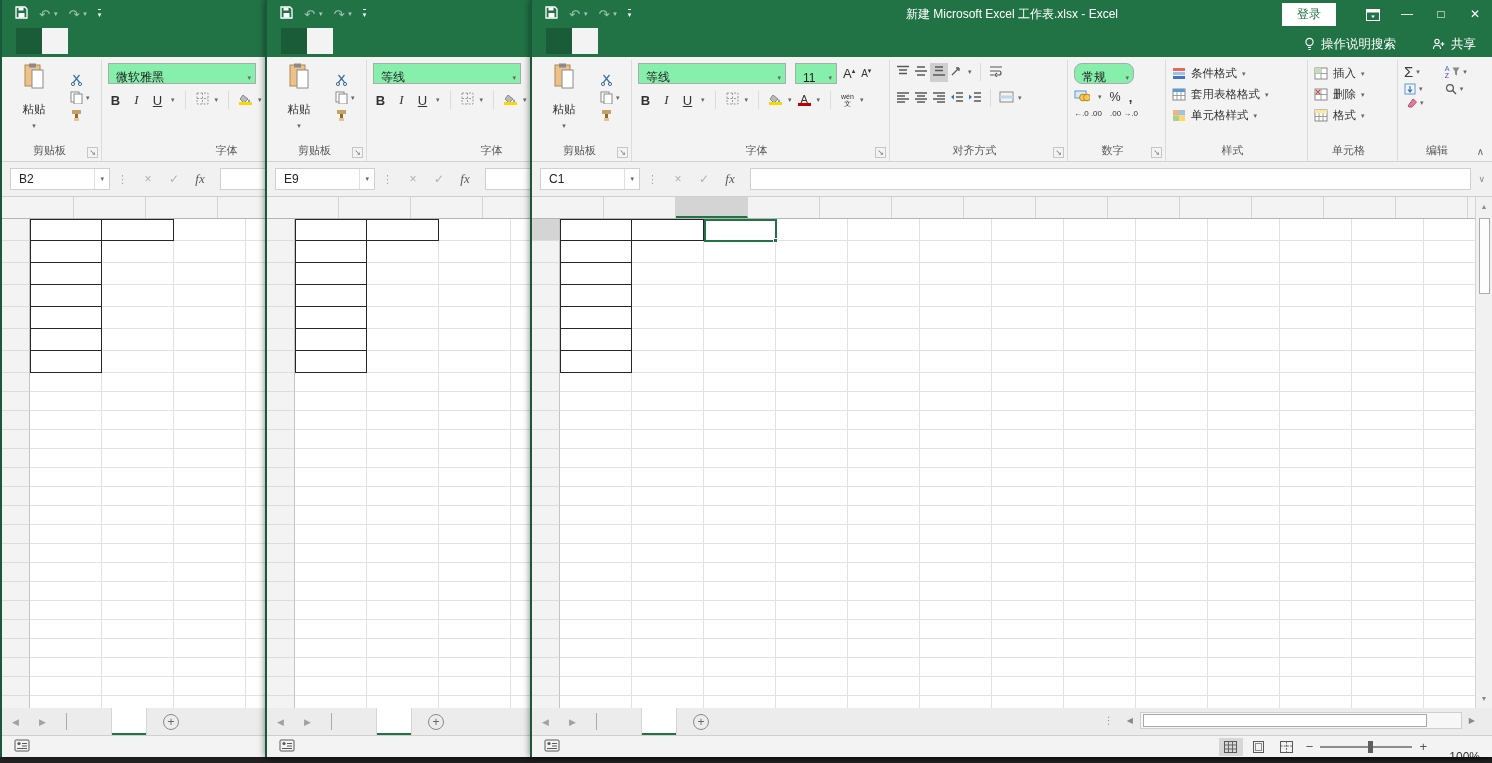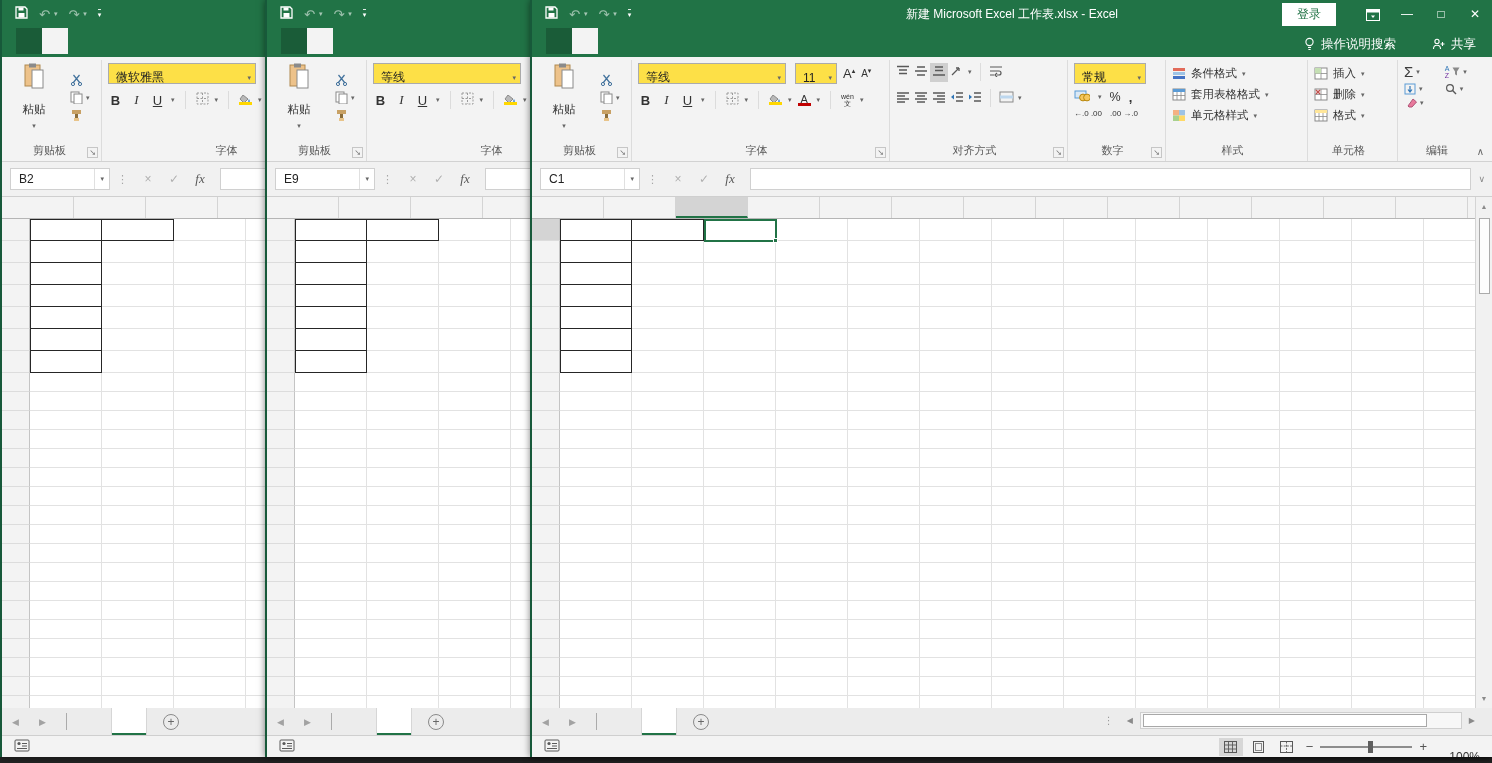--- a/index.html
+++ b/index.html
@@ -41,38 +41,38 @@
   .rgroup-label { position:absolute; bottom:3px; left:0; right:8px; text-align:center; font-size:11px; color:#595959; }
   .launcher { position:absolute; right:3px; bottom:3px; font-size:8px; color:#777; border:1px solid #c6c6c6; width:11px; height:11px; line-height:9px; text-align:center; }
   .rrow { display:flex; align-items:center; gap:6px; }
   .caret { font-size:7px; color:#666; }
   .mini { display:flex; align-items:center; gap:3px; }
 
   .paste-btn { width:44px; text-align:center; color:#333; }
   .paste-btn .lbl { display:block; margin-top:10px; font-size:11.5px; }
   .clip-col { display:flex; flex-direction:column; gap:5px; margin-left:8px; margin-top:2px; }
 
-  .selbox { background:#fde047; border:1px solid #ababab; height:21px; display:flex; align-items:center; padding:8px 4px 0 7px; font-size:12px; color:#222; }
+  .selbox { background:#86efac; border:1px solid #ababab; height:21px; display:flex; align-items:center; padding:8px 4px 0 7px; font-size:12px; color:#222; }
   .selbox .caret { margin-left:auto; padding-left:5px; }
   .fontname { width:148px; }
   .fontsize { width:42px; margin-left:3px; }
   .fontbtns { margin-top:7px; }
   .fmt-letter { font-size:13px; color:#333; width:15px; text-align:center; }
   .grow { font-size:13px; color:#333; } .shrink { font-size:10px; color:#333; }
   .vsep { width:1px; height:18px; background:#dcdcdc; margin:0 4px; }
   .redbar { display:inline-block; width:13px; height:3px; background:#c00000; margin-top:-2px; }
   .yellowbar { display:inline-block; width:13px; height:3px; background:#ffd700; margin-top:-2px; }
   .stack { display:inline-flex; flex-direction:column; align-items:center; line-height:1; }
   .phon { font-size:7px; color:#333; line-height:1.05; text-align:center; }
 
   .alignrow { gap:4px; } .alignrow + .alignrow { margin-top:8px; }
   .ico { display:inline-block; vertical-align:middle; }
   .ico.on { background:#cfcfcf; outline:2px solid #cfcfcf; }
 
-  .numfmt { width:72px; }
+  .numfmt { width:60px;border-radius:8px; }
   .numicons { margin-top:5px; gap:8px; }
   .pct { font-size:12.5px; color:#333; } .comma { font-size:13px; font-weight:bold; color:#333; }
   .decrow { margin-top:4px; gap:8px; }
   .dec { font-size:8px; color:#333; white-space:nowrap; }
 
   .stylebtn { display:flex; align-items:center; gap:5px; font-size:11.5px; color:#333; height:21px; white-space:nowrap; }
   .cellbtn  { display:flex; align-items:center; gap:5px; font-size:11.5px; color:#333; height:21px; white-space:nowrap; }
   .editgrid { display:grid; grid-template-columns:auto auto; gap:3px 10px; align-items:center; }
   .sigma { font-size:15px; color:#3d3d3d; }
   .collapse-ribbon { position:absolute; right:8px; bottom:4px; color:#666; font-size:10px; }

